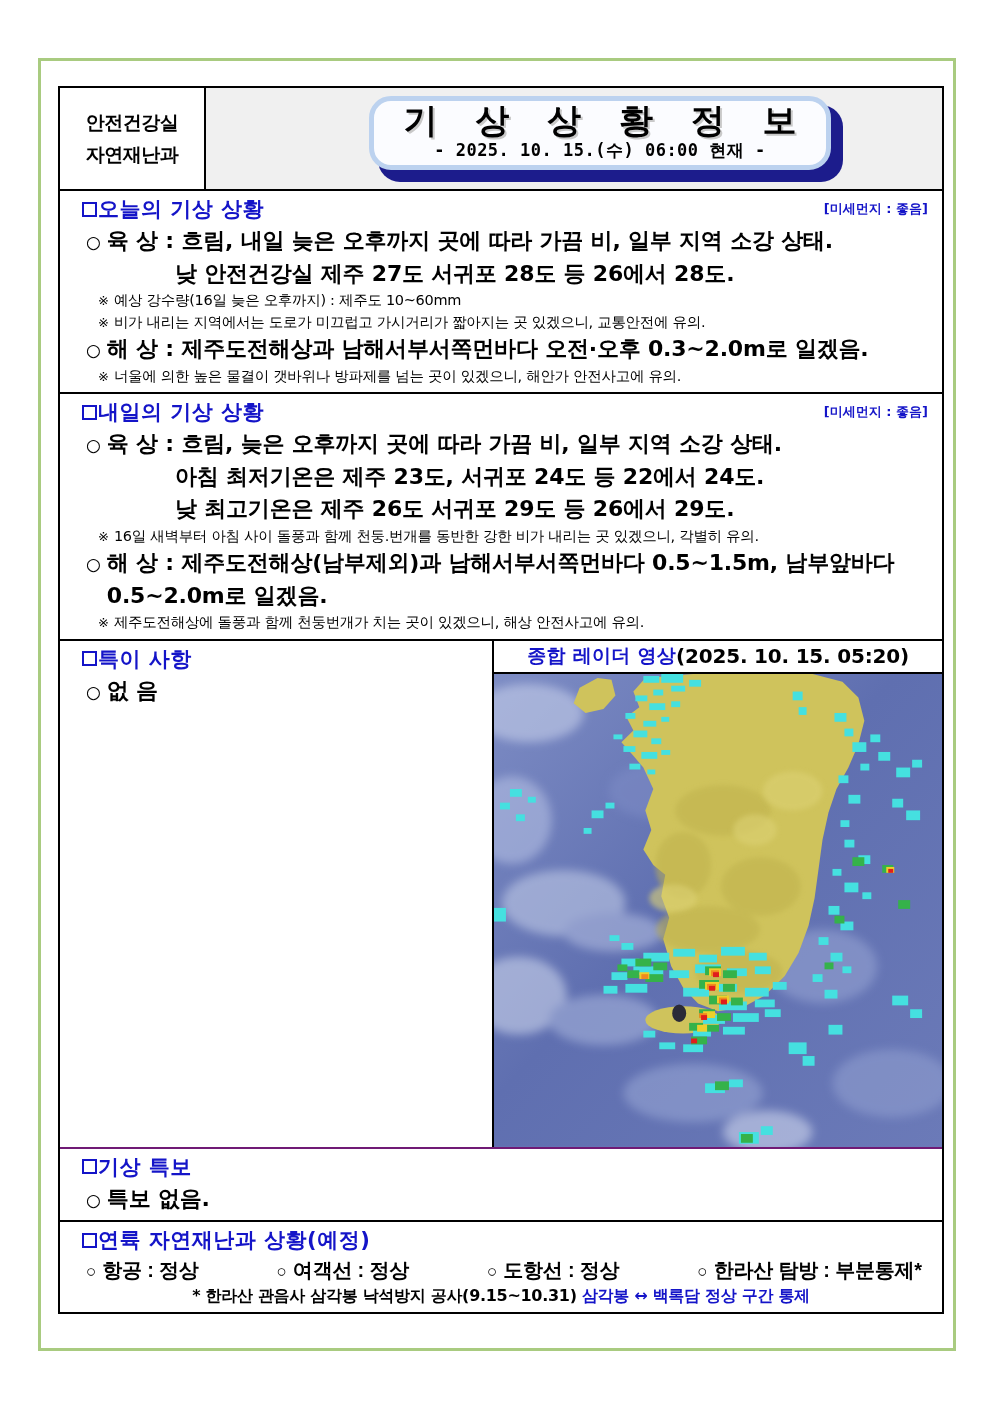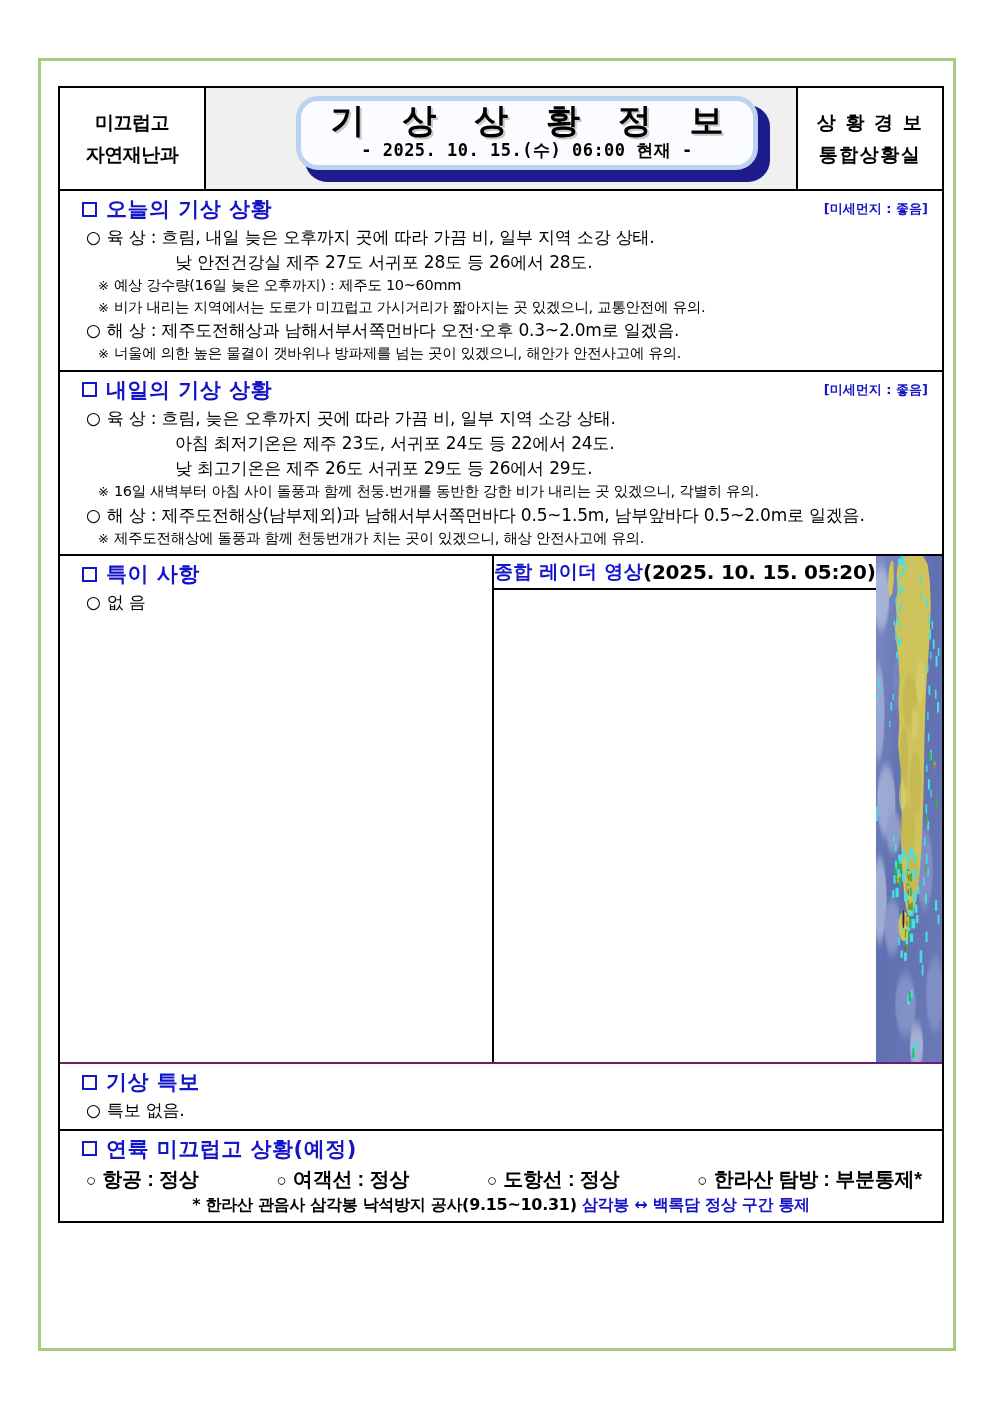--- a/index.html
+++ b/index.html
@@ -137,21 +137,21 @@
 
   .sec-head {
     display: flex;
     align-items: center;
     justify-content: space-between;
     padding: 4px 14px 2px 22px;
   }
   .sec-head-title {
     display: flex;
     align-items: center;
-    gap: 9px;
+    gap: 1px;
   }
   .chk {
     display: inline-block;
     width: 15px;
     height: 15px;
     border: 2px solid #1414c8;
     box-sizing: border-box;
     flex: 0 0 15px;
   }
   .sec-title {
@@ -183,22 +183,22 @@
     font-size: 17px;
     margin-right: 6px;
     padding-left: 14px;
   }
   .bullet.star {
     font-size: 13px;
     padding-left: 26px;
     margin-right: 5px;
   }
   .line-text {
-    font-size: 17px;
-    font-weight: normal;
+    font-size: 22px;
+    font-weight: bold;
     letter-spacing: -0.2px;
   }
   .line.note .line-text {
     font-size: 14.5px;
     font-weight: normal;
     letter-spacing: -0.3px;
   }
   .line.indent .line-text {
     padding-left: 103px;
   }
@@ -215,20 +215,21 @@
     box-sizing: border-box;
   }
   .split-left {
     flex: 0 0 434px;
     border-right: 2px solid #000;
     box-sizing: border-box;
   }
   .split-right {
     flex: 1 1 auto;
     display: flex;
+    flex-direction: column;
   }
   .radar-title {
     height: 34px;
     border-bottom: 2px solid #000;
     display: flex;
     align-items: center;
     justify-content: center;
     box-sizing: border-box;
     white-space: nowrap;
   }
@@ -283,38 +284,34 @@
 </head>
 <body>
 
 <div id="page">
   <div class="page-border"></div>
 
   <div class="doc">
 
     <div class="header-row">
       <div class="header-side left">
-        <span>미끄럽고</span>
+        <span>안전건강실</span>
         <span>자연재난과</span>
       </div>
 
       <div class="header-center">
         <div class="title-plate-wrap">
           <div class="title-plate-shadow"></div>
           <div class="title-plate">
             <div class="title-main">기 상 상 황 정 보</div>
             <div class="title-sub">- 2025. 10. 15.(수) 06:00 현재 -</div>
           </div>
         </div>
       </div>
 
-      <div class="header-side right">
-        <span>상 황 경 보</span>
-        <span>통합상황실</span>
-      </div>
     </div>
 
     <div class="section">
       <div class="sec-head">
         <div class="sec-head-title">
           <span class="chk"></span>
           <span class="sec-title">오늘의 기상 상황</span>
         </div>
         <span class="sec-badge">[미세먼지 : 좋음]</span>
       </div>
@@ -628,21 +625,21 @@
           <span class="bullet">○</span>
           <span class="line-text">특보 없음.</span>
         </div>
       </div>
     </div>
 
     <div class="section">
       <div class="sec-head">
         <div class="sec-head-title">
           <span class="chk"></span>
-          <span class="sec-title">연륙 미끄럽고 상황(예정)</span>
+          <span class="sec-title">연륙 자연재난과 상황(예정)</span>
         </div>
       </div>
       <div class="traffic-row">
         <div class="traffic-item">
           <span class="bullet">○</span>
           <span class="line-text">항공 : 정상</span>
         </div>
         <div class="traffic-item">
           <span class="bullet">○</span>
           <span class="line-text">여객선 : 정상</span>

